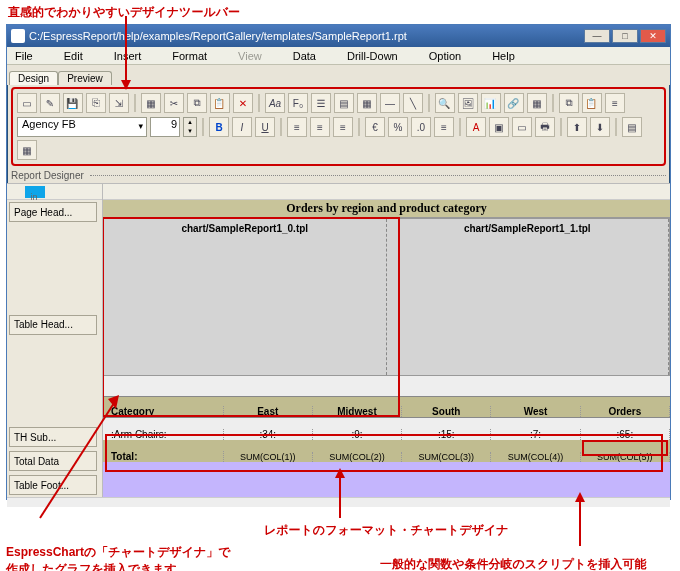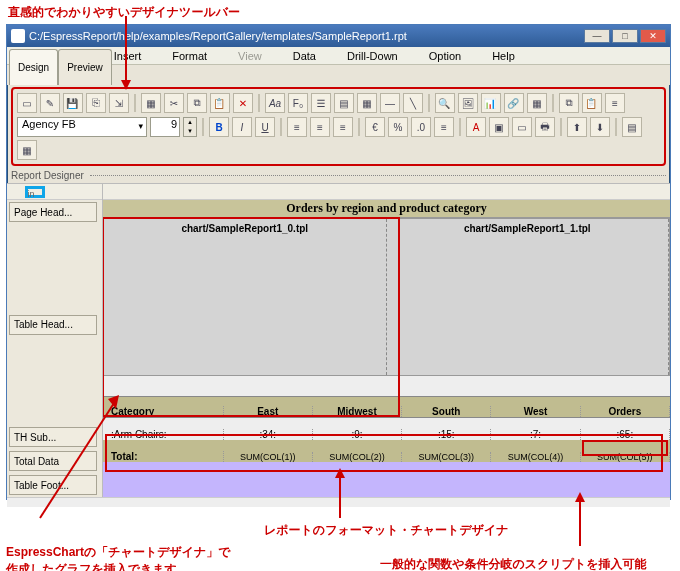--- a/index.html
+++ b/index.html
@@ -11,40 +11,40 @@
 .titlebar{height:22px;background:linear-gradient(#4b7bbe,#2e5b96);display:flex;align-items:center;padding:0 4px;color:#fff;font-size:11px}
 .titlebar .icon{width:14px;height:14px;background:#fff;margin-right:4px;border-radius:2px}
 .titlebar .path{flex:1}
 .winbtns{display:flex;gap:2px}
 .winbtn{width:26px;height:14px;background:#e8e4d8;border:1px solid #5a7aa0;font-size:9px;display:flex;align-items:center;justify-content:center;color:#333}
 .winbtn.close{background:#e25a4a;color:#fff}
 .menubar{height:18px;background:#efefe6;display:flex;align-items:center;padding:0 2px;gap:19px;border-bottom:1px solid #c0c0b0}
 .menubar span{padding:1px 6px;font-size:11px}
 .menubar .dis{color:#9a9a92}
 .tabs{height:20px;display:flex;align-items:flex-end;padding:2px 2px 0;gap:0;background:#e8e4d8}
-.tab{padding:12px 8px;font-size:10px;border:1px solid #a0a090;border-bottom:none;background:#ece8dc;border-radius:3px 3px 0 0}
+.tab{padding:1px 8px;font-size:10px;border:1px solid #a0a090;border-bottom:none;background:#ece8dc;border-radius:3px 3px 0 0}
 .tab.active{background:#f8f6ee}
 .toolbar-wrap{border:2px solid #c00;margin:2px 4px;padding:2px;border-radius:4px}
 .trow{display:flex;align-items:center;gap:3px;padding:2px;flex-wrap:wrap}
 .tbtn{width:20px;height:20px;border:1px solid #b8b4a4;background:#f4f0e4;display:flex;align-items:center;justify-content:center;font-size:10px;color:#445}
 .tsep{width:2px;height:18px;background:#c4c0b0;margin:0 2px}
 .font-sel{width:130px;height:20px;border:1px solid #9c9c8c;background:#fff;font-size:11px;padding:0 14px 0 4px;position:relative}
 .font-sel::after{content:"▾";position:absolute;right:3px;top:3px;font-size:9px}
 .size-in{width:30px;height:20px;border:1px solid #9c9c8c;background:#fff;text-align:right;padding-right:2px;font-size:11px}
 .spn{width:14px;height:20px;border:1px solid #9c9c8c;background:#ece8dc;font-size:7px;display:flex;flex-direction:column}
 .spn div{flex:1;text-align:center}
 .section-lbl{font-size:10px;padding:2px 4px;color:#555;display:flex;align-items:center;gap:6px}
 .dots{flex:1;border-bottom:1px dotted #888;height:1px}
 .workarea{display:flex;height:314px;background:#fff;border-top:1px solid #bbb}
 .side{width:96px;background:#ece8dc;border-right:1px solid #bbb;display:flex;flex-direction:column}
 .side-slot{flex:0 0 auto;padding:2px}
 .side-btn{width:88px;height:20px;border:1px solid #a8a494;background:#f0ece0;font-size:10px;text-align:left;padding-left:4px;display:flex;align-items:center;overflow:hidden;white-space:nowrap}
 .canvas-wrap{flex:1;overflow:hidden;position:relative;background:#c4b5fd}
 .ruler-h{height:16px;background:#f0eee4;border-bottom:1px solid #ccc;display:flex;align-items:center;padding-left:6px;font-size:9px;color:#666}
-.ruler-tab{display:inline-block;width:20px;height:12px;border:3px solid #0ea5e9;text-align:left;font-size:9px;margin-right:40px}
+.ruler-tab{display:inline-block;width:20px;height:12px;border:6px solid #0ea5e9;text-align:left;font-size:9px;margin-right:40px}
 .canvas{position:relative;background:#fff}
 .band{background:#c8c49a;height:18px;display:flex;align-items:center;justify-content:center;font-size:12px;font-weight:bold;font-family:serif;border-bottom:1px solid #999}
 .dotted-area{background-image:radial-gradient(#888 0.5px,transparent 0.5px);background-size:8px 8px;background-color:#d4d4d4;position:relative;border:1px solid #999}
 .chart-area{height:158px;display:flex}
 .chart-half{flex:1;border-right:1px dashed #888;position:relative}
 .chart-half:last-child{border-right:none}
 .chart-lbl{text-align:center;font-size:10px;font-weight:bold;padding-top:4px}
 .red-box{position:absolute;border:2px solid #c00;pointer-events:none;z-index:50}
 .tbl-band{background:#c0bc90;border-top:1px solid #888;border-bottom:1px solid #888}
 .tbl-row{display:flex;height:22px;align-items:flex-end;font-size:10px}

